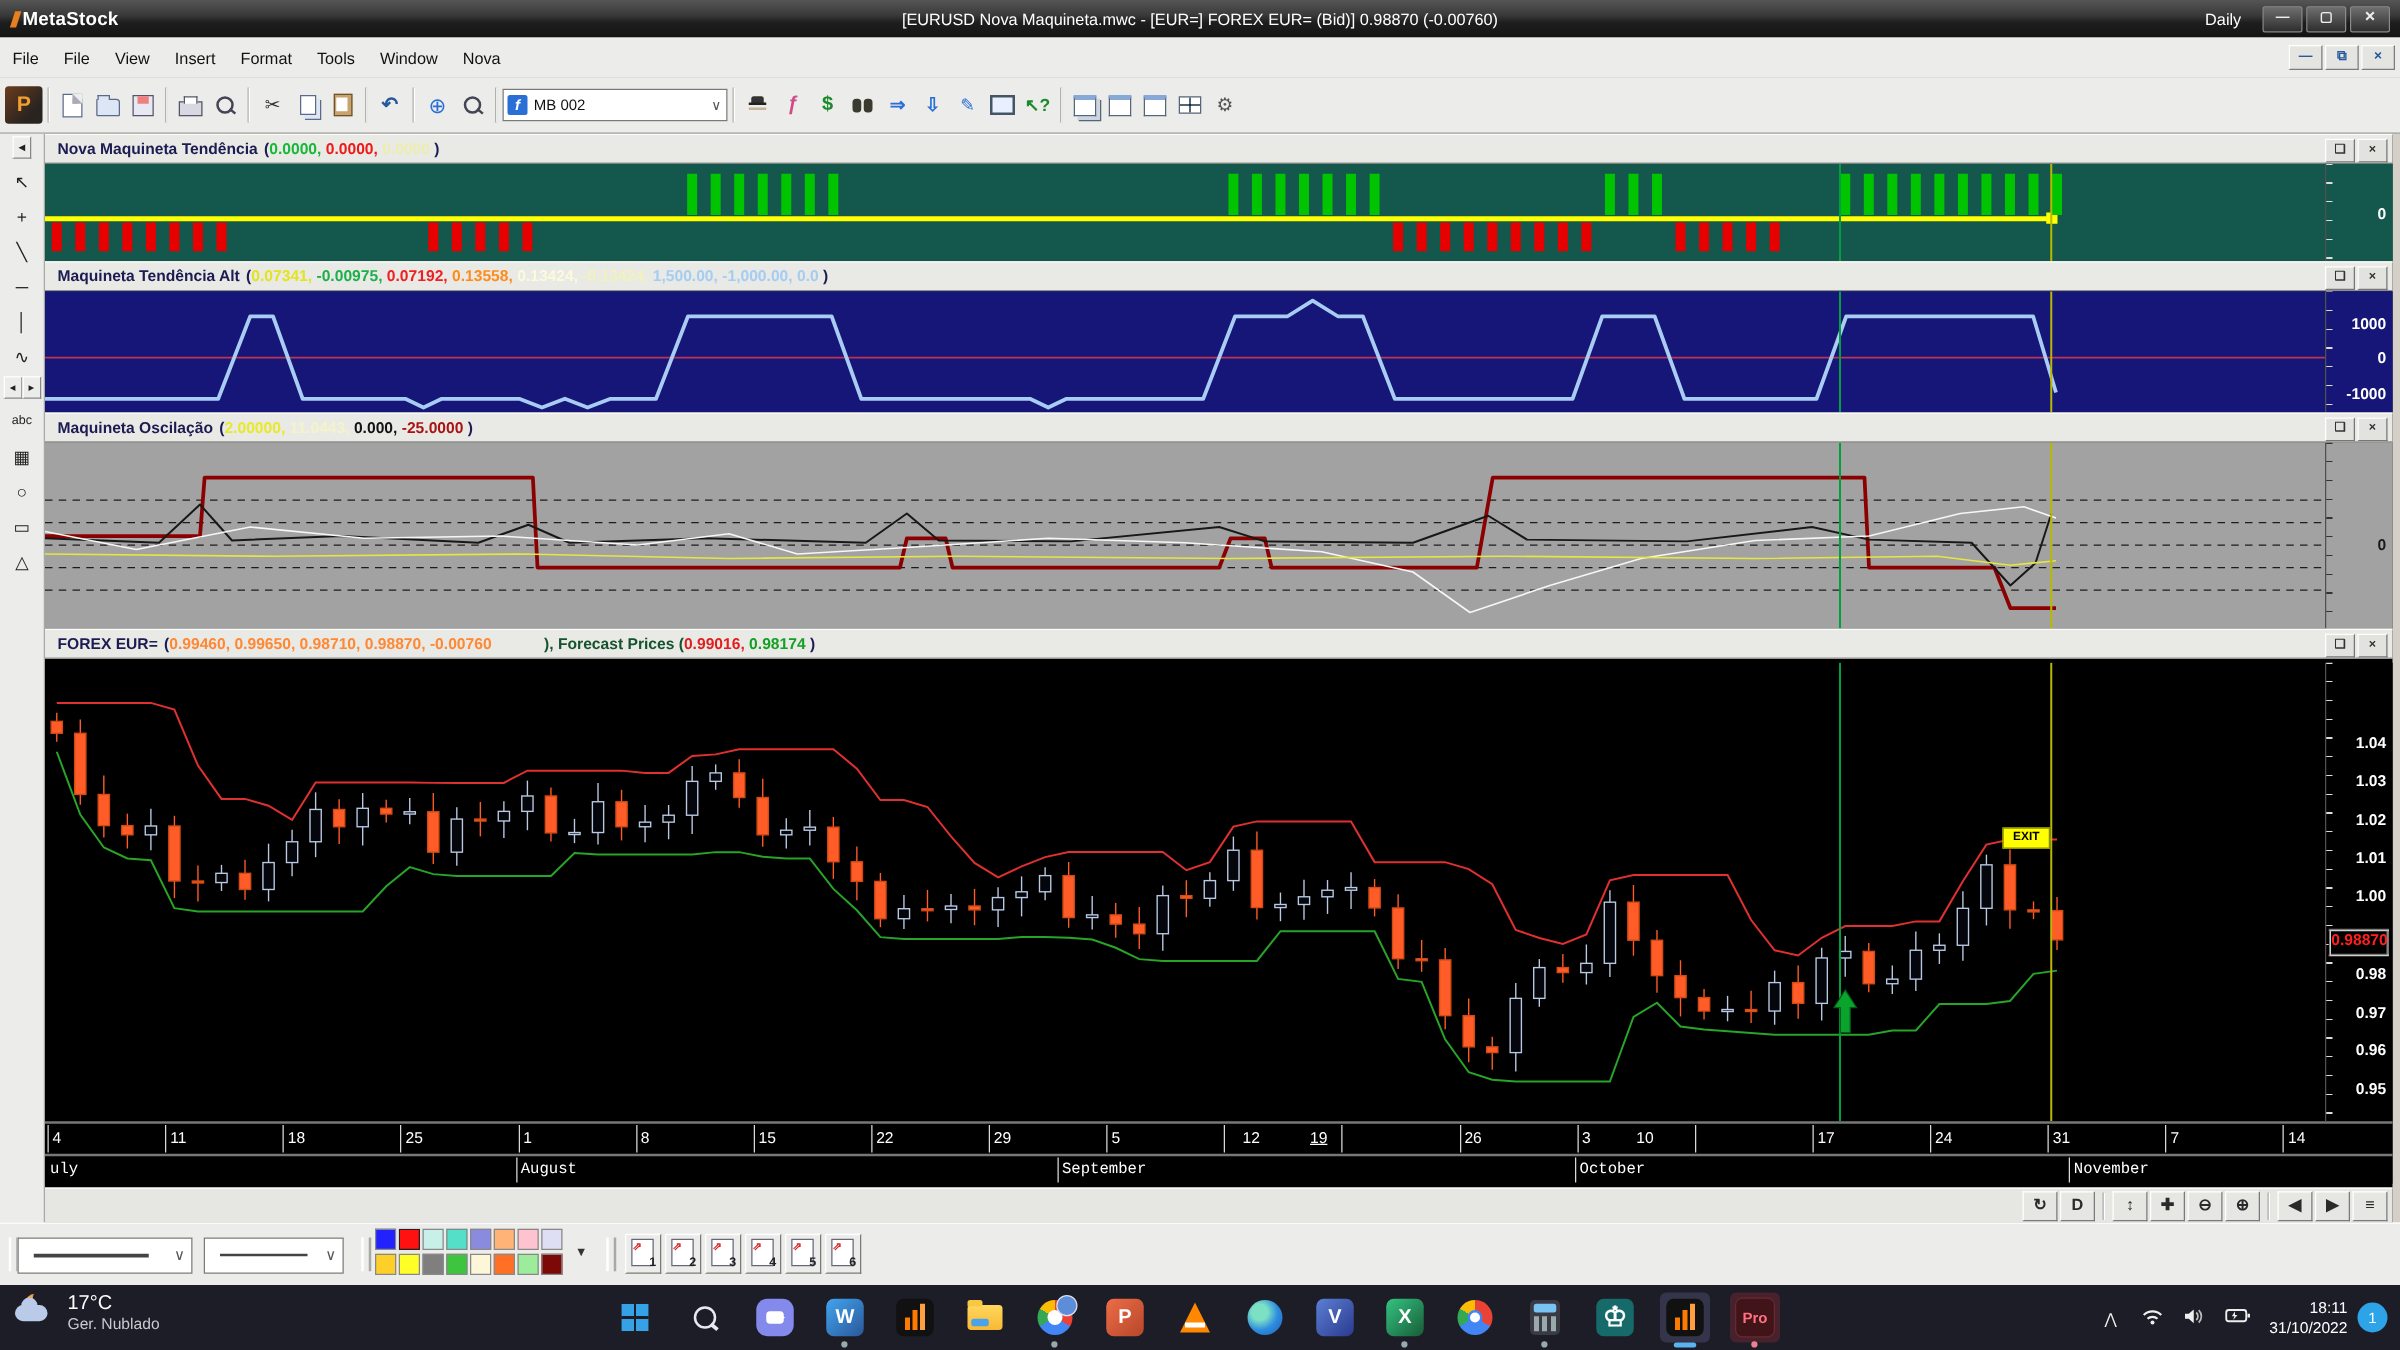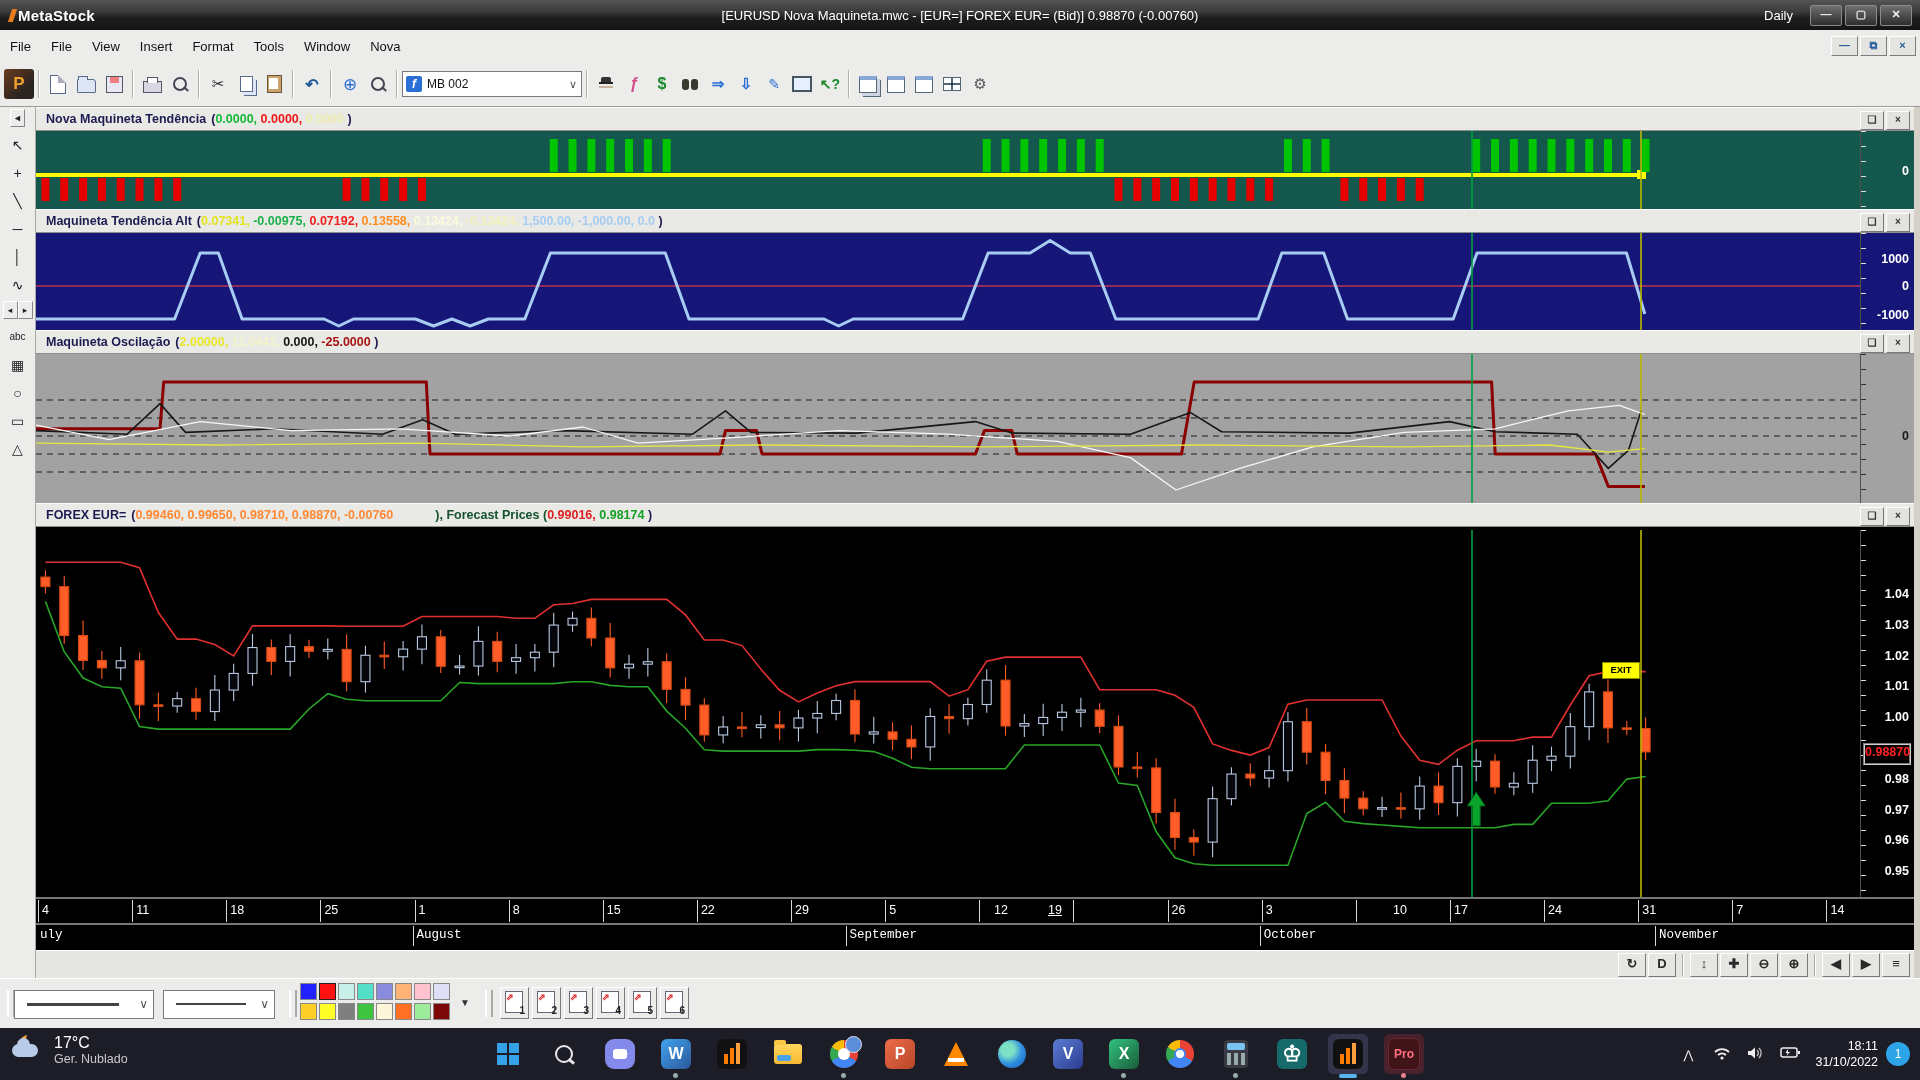--- a/index.html
+++ b/index.html
@@ -614,21 +614,21 @@
         <div class="tklab" style="left: 853.17px;">5</div>
         <div class="tksep" style="left: 943.3px;"></div>
         <div class="tklab" style="left: 930px; margin-left: 28px;">12</div>
         <div class="tksep" style="left: 1037.43px;"></div>
         <div class="tklab" style="left: 1012px; text-decoration: underline;">19</div>
         <div class="tksep" style="left: 1131.56px;"></div>
         <div class="tklab" style="left: 1135.56px;">26</div>
         <div class="tksep" style="left: 1225.69px;"></div>
         <div class="tklab" style="left: 1229.69px;">3</div>
         <div class="tksep" style="left: 1319.82px;"></div>
-        <div class="tklab" style="left: 1357px;">10</div>
+        <div class="tklab" style="left: 1273px;">10</div>
         <div class="tksep" style="left: 1413.95px;"></div>
         <div class="tklab" style="left: 1417.95px;">17</div>
         <div class="tksep" style="left: 1508.08px;"></div>
         <div class="tklab" style="left: 1512.08px;">24</div>
         <div class="tksep" style="left: 1602.21px;"></div>
         <div class="tklab" style="left: 1606.21px;">31</div>
         <div class="tksep" style="left: 1696.34px;"></div>
         <div class="tklab" style="left: 1700.34px;">7</div>
         <div class="tksep" style="left: 1790.47px;"></div>
         <div class="tklab" style="left: 1794.47px;">14</div>

